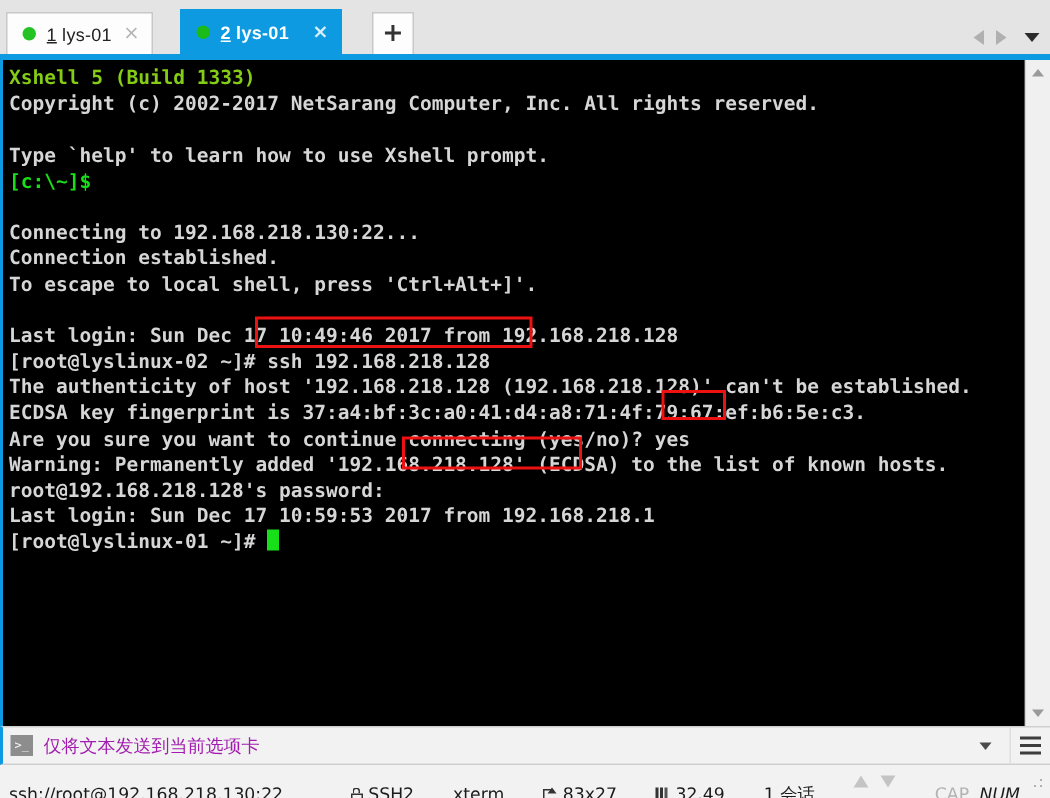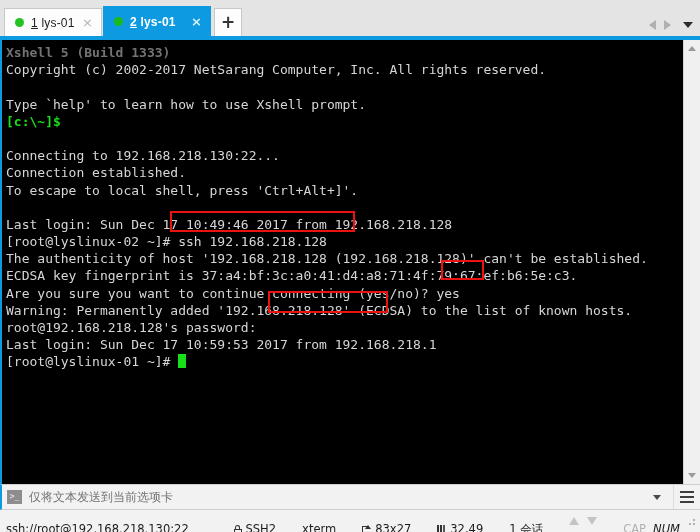--- a/index.html
+++ b/index.html
@@ -37,21 +37,21 @@
   .tab {
     position: relative;
     height: 28px;
     display: flex;
     align-items: center;
     padding: 0 6px 0 10px;
     box-sizing: border-box;
     font-size: 12px;
     cursor: default;
     user-select: none;
-    margin-right: 1px;
+    margin-right: 18px;
   }
   .tab.inactive {
     background: #fdfdfd;
     color: #222222;
     border: 1px solid #c8c8c8;
     border-bottom: none;
     width: 98px;
   }
   .tab.active {
     background: #0d9ae0;
@@ -148,22 +148,22 @@
     background: #000000;
     padding: 4px 0 0 4px;
     box-sizing: border-box;
     font-family: "DejaVu Sans Mono", monospace;
     font-size: 13px;
     line-height: 17.2px;
     color: #d6d6d6;
     overflow: hidden;
     white-space: pre;
   }
-  .term .line { height: 17.2px; white-space: pre; }
-  .term .bold { font-weight: bold; color: #737373; }
+  .term .line { height: 17.2px; white-space: pre; font-weight: bold; }
+  .term .bold { font-weight: bold; color: #84cc16; }
   .term .green { color: #18e018; font-weight: bold; }
   .cursor {
     display: inline-block;
     width: 8px;
     height: 14px;
     background: #18e018;
     vertical-align: -2px;
   }
 
   
@@ -224,21 +224,21 @@
     display: flex;
     align-items: center;
     justify-content: center;
     flex: 0 0 auto;
     line-height: 1;
     margin-right: 7px;
   }
   .send-placeholder {
     flex: 1 1 auto;
     font-size: 12px;
-    color: #737373;
+    color: #a21caf;
     white-space: nowrap;
     overflow: hidden;
     font-family: "DejaVu Sans", sans-serif;
   }
   .send-caret {
     width: 0; height: 0;
     border-left: 4px solid transparent;
     border-right: 4px solid transparent;
     border-top: 5px solid #4a4a4a;
     margin-right: 12px;

